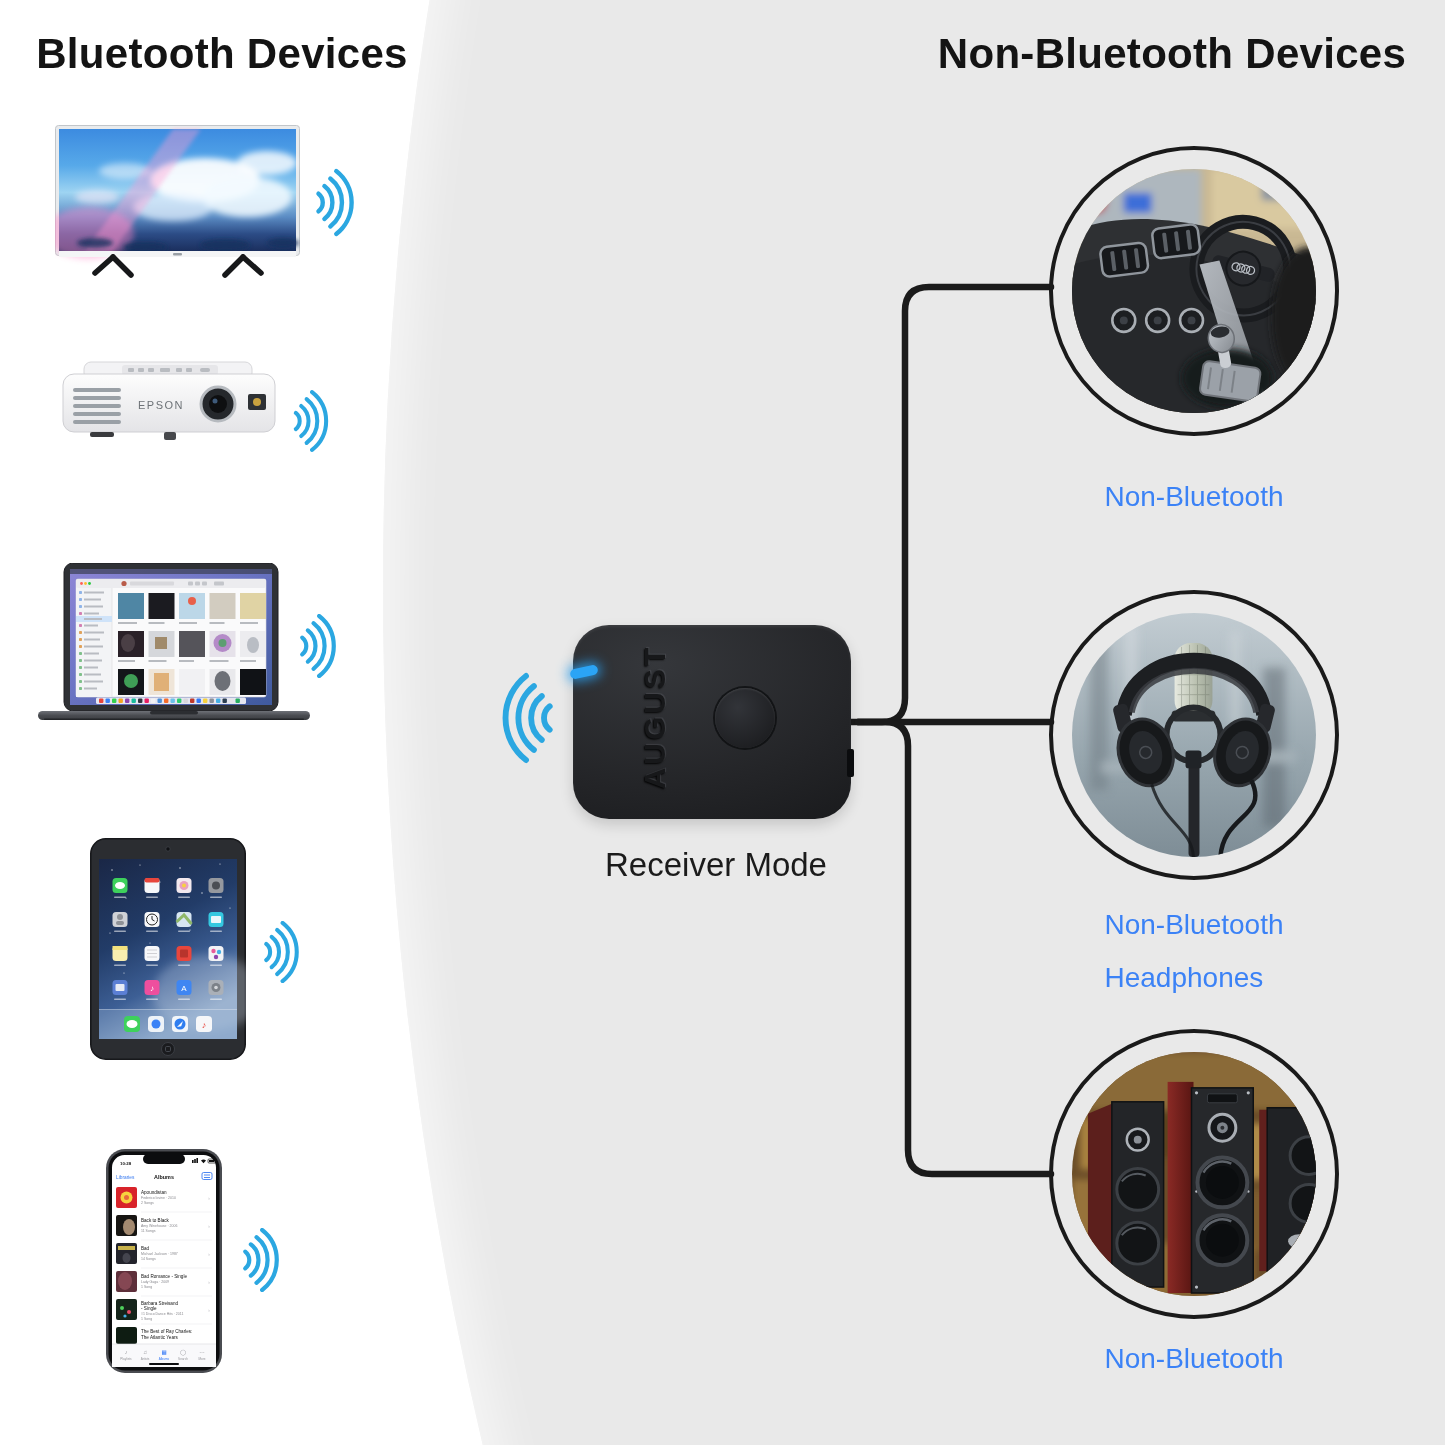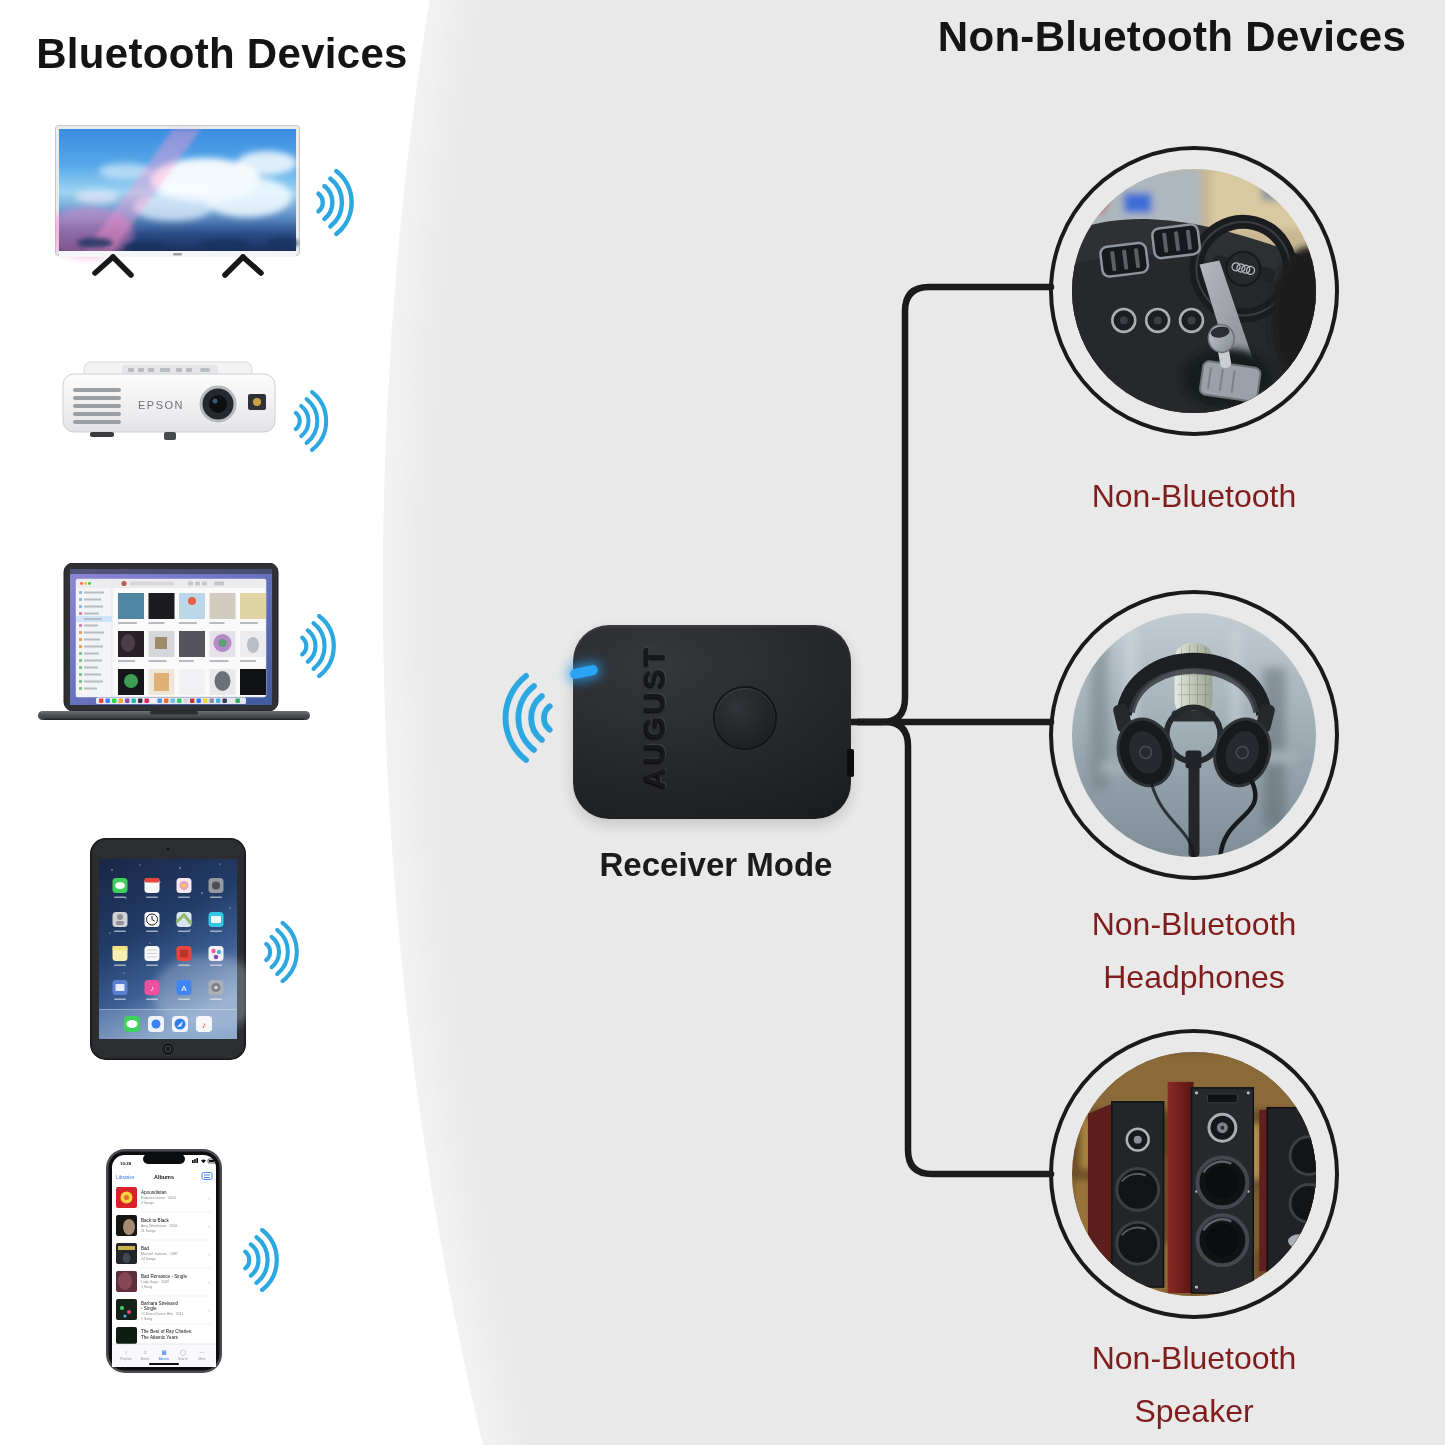--- a/index.html
+++ b/index.html
@@ -3,54 +3,54 @@
 <meta charset="utf-8">
 <style>
   html,body{margin:0;padding:0;}
   .stage{position:relative;width:1445px;height:1445px;background:#ffffff;overflow:hidden;
          font-family:"Liberation Sans",sans-serif;}
   .bg-curve{position:absolute;left:383px;top:-3144px;width:7464px;height:7464px;border-radius:50%;
             background:#e9e9e9;box-shadow:inset 20px 0 45px rgba(255,255,255,.55);}
   .section-title{position:absolute;transform:translateX(-50%);font-size:42px;font-weight:800;
                  color:#141414;letter-spacing:.3px;white-space:nowrap;}
   #title-left{left:222px;top:30px;}
-  #title-right{left:1172px;top:13px;}
+  #title-right{left:1172px;top:30px;}
 
   .dev{position:absolute;}
   .dev svg{display:block;}
   .signal{position:absolute;}
   .signal svg{display:block;width:100%;height:100%;}
   .signal path{fill:none;stroke:#2BA7E1;stroke-width:5.5;stroke-linecap:round;}
   .flip{transform:scaleX(-1);}
 
   .lines-svg{position:absolute;left:0;top:0;}
   .lines-svg path{fill:none;stroke:#1b1b1b;stroke-width:6.5;stroke-linecap:round;}
 
   .ring{position:absolute;width:290px;height:290px;border-radius:50%;
         border:4px solid #1a1a1a;box-sizing:border-box;}
   .photo{position:absolute;left:50%;top:50%;transform:translate(-50%,-50%);
          width:244px;height:244px;border-radius:50%;overflow:hidden;}
   .photo svg{display:block;width:100%;height:100%;}
-  .circle-label{position:absolute;transform:translateX(-50%);text-align:center;
-                font-size:32px;line-height:53px;color:#7f1d1d;white-space:nowrap;}
+  .circle-label{position:absolute;transform:translateX(-50%);
+                font-size:28px;line-height:53px;color:#3b82f6;white-space:nowrap;}
 
   .receiver{position:absolute;left:573px;top:625px;width:278px;height:194px;border-radius:36px;
             background:radial-gradient(140% 120% at 30% 20%, #35373b 0%, #232427 55%, #141517 100%);
             box-shadow:inset 0 2px 3px rgba(255,255,255,.07), 0 6px 14px rgba(0,0,0,.15);}
   .led{position:absolute;left:-3px;top:42px;width:28px;height:10px;border-radius:6px;background:#2BA4F5;
        box-shadow:0 0 12px 3px rgba(43,164,245,.8);transform:rotate(-12deg);}
   .brand{position:absolute;left:82px;top:92px;transform:translate(-50%,-50%) rotate(-90deg);
          font-size:30px;font-weight:bold;letter-spacing:3px;color:#17181a;
          text-shadow:1px 1px 1px rgba(135,140,150,.22), -1px -1px 2px rgba(0,0,0,.9);}
   .btn-round{position:absolute;left:142px;top:63px;width:60px;height:60px;border-radius:50%;
              background:radial-gradient(circle at 38% 32%, #323439, #1e1f22 75%);
              box-shadow:0 0 0 2px rgba(9,10,12,.7), inset 0 1px 2px rgba(255,255,255,.1);}
   .port{position:absolute;right:-3px;top:124px;width:7px;height:28px;border-radius:2px;background:#0b0c0e;}
   .receiver-label{position:absolute;left:716px;top:846px;transform:translateX(-50%);
-                  font-size:33px;font-weight:700;color:#1b1b1b;white-space:nowrap;}
+                  font-size:33px;font-weight:400;color:#1b1b1b;white-space:nowrap;}
 </style>
 </head>
 <body>
 
 <div class="stage">
 
   <div class="bg-curve"></div>
 
   <svg class="lines-svg" width="1445" height="1445">
     <path d="M 845 722 L 1051 722"></path>
@@ -756,16 +756,15 @@
           <circle cx="238" cy="104" r="19" fill="#121416" stroke="#3c4045" stroke-width="3"></circle>
           <circle cx="238" cy="152" r="19" fill="#121416" stroke="#3c4045" stroke-width="3"></circle>
           <ellipse cx="228" cy="190" rx="11" ry="7" fill="#a9aeb4"></ellipse>
           <ellipse cx="228" cy="208" rx="11" ry="7" fill="#a9aeb4"></ellipse>
         </g>
       </svg>
     </div>
   </div>
   <div class="circle-label" style="left:1194px;top:1332px;">
     <div>Non-Bluetooth</div>
-    <div>Speaker</div>
   </div>
 
 </div>
 
 </body></html>

